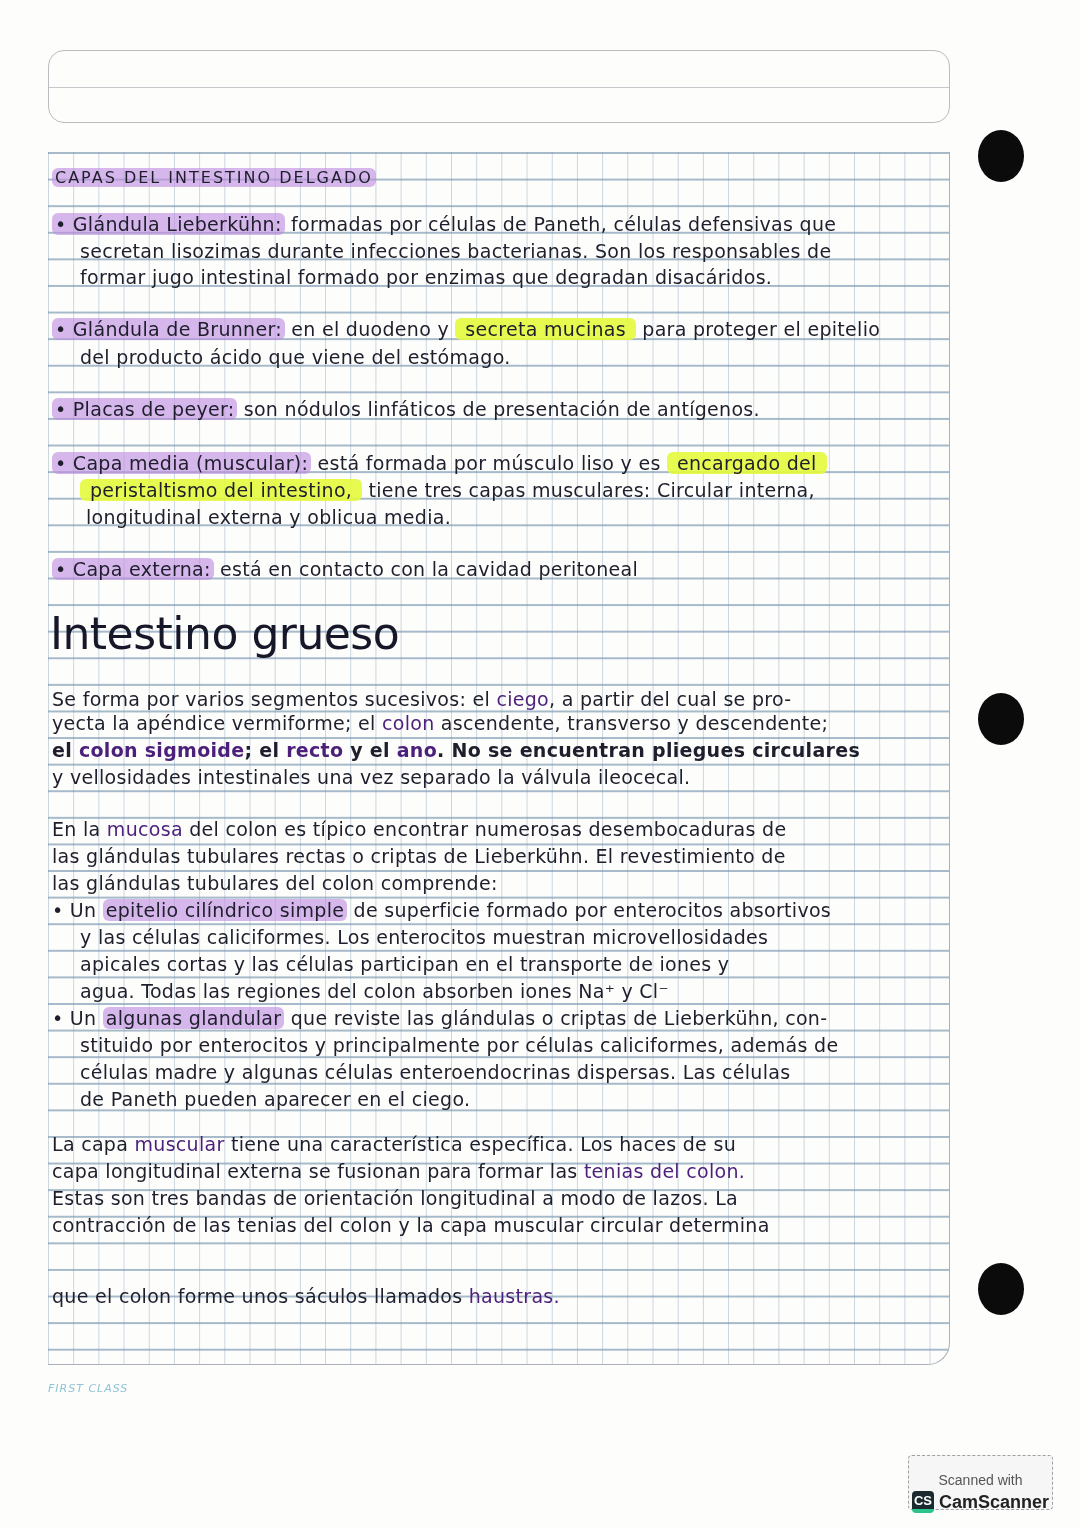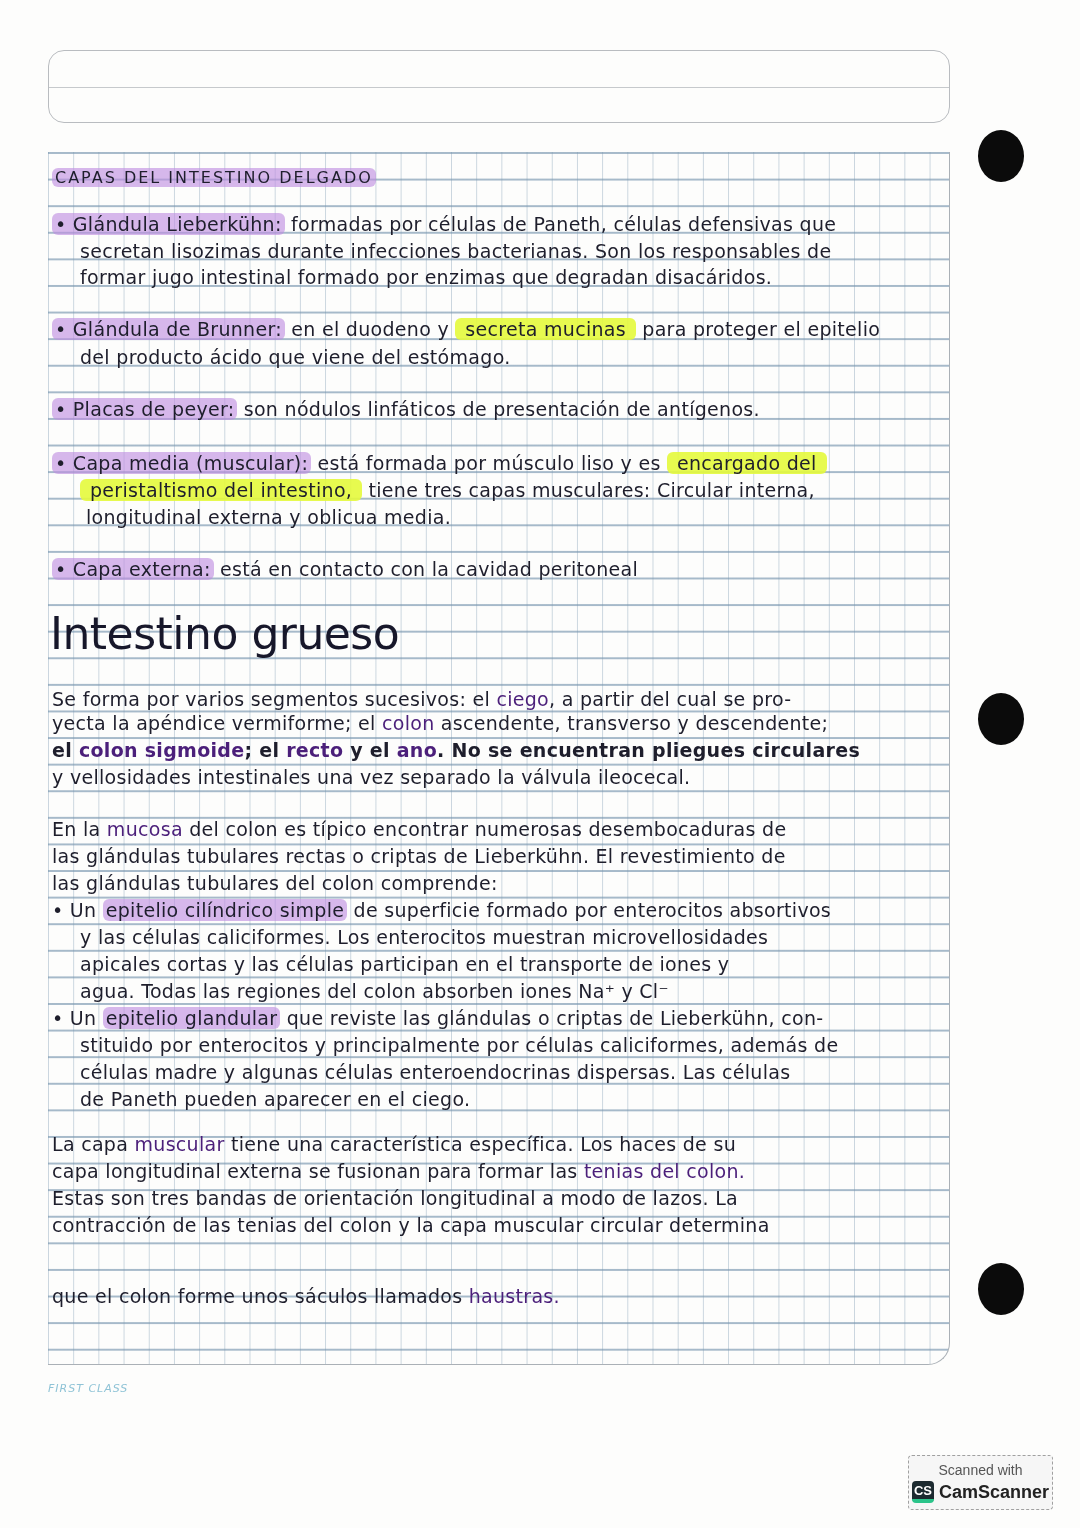--- a/index.html
+++ b/index.html
@@ -56,21 +56,21 @@
       position: absolute; left: 48px; top: 1382px; font-size: 11px;
       font-style: italic; letter-spacing: 1px; color: #8fc3d6;
       font-family: "DejaVu Sans", sans-serif;
     }
     .cs-badge {
       position: absolute; left: 908px; top: 1455px; width: 145px; height: 55px;
       border: 1.5px dashed #a0a0a0; border-radius: 4px; background: #f6f6f6;
       box-sizing: border-box; text-align: center;
       font-family: "Liberation Sans", sans-serif;
     }
-    .cs-badge .top { font-size: 14px; color: #555; margin-top: 6px; }
+    .cs-badge .top { font-size: 14px; color: #555; margin-top: 16px; }
     .cs-badge .bottom { display: flex; align-items: center; justify-content: center; gap: 5px; margin-top: 3px; }
     .cs-logo {
       width: 22px; height: 22px; border-radius: 4px; background: #1c2a30;
       color: #fff; font-size: 13px; font-weight: bold; line-height: 20px;
       position: relative; overflow: hidden; box-sizing: border-box;
       border-bottom: 4px solid #2bc48a;
     }
     .cs-name { font-size: 18px; color: #222; font-weight: bold; }
   </style>
 </head>
@@ -142,21 +142,21 @@
   </div>
   <div class="line" style="top:695px;">las glándulas tubulares rectas o criptas de Lieberkühn. El revestimiento de</div>
   <div class="line" style="top:722px;">las glándulas tubulares del colon comprende:</div>
   <div class="line" style="top:749px;">
     <span>• Un </span><span class="hl-purple">epitelio cilíndrico simple</span><span> de superficie formado por enterocitos absortivos</span>
   </div>
   <div class="line" style="left:28px; top:776px;">y las células caliciformes. Los enterocitos muestran microvellosidades</div>
   <div class="line" style="left:28px; top:803px;">apicales cortas y las células participan en el transporte de iones y</div>
   <div class="line" style="left:28px; top:830px;">agua. Todas las regiones del colon absorben iones Na⁺ y Cl⁻</div>
   <div class="line" style="top:857px;">
-    <span>• Un </span><span class="hl-purple">epitelio glandular</span><span> que reviste las glándulas o criptas de Lieberkühn, con-</span>
+    <span>• Un </span><span class="hl-purple">algunas glandular</span><span> que reviste las glándulas o criptas de Lieberkühn, con-</span>
   </div>
   <div class="line" style="left:28px; top:884px;">stituido por enterocitos y principalmente por células caliciformes, además de</div>
   <div class="line" style="left:28px; top:911px;">células madre y algunas células enteroendocrinas dispersas. Las células</div>
   <div class="line" style="left:28px; top:938px;">de Paneth pueden aparecer en el ciego.</div>
 
   <div class="line" style="top:983px;">
     <span>La capa </span><span class="purple-ink">muscular</span><span> tiene una característica específica. Los haces de su</span>
   </div>
   <div class="line" style="top:1010px;">
     <span>capa longitudinal externa se fusionan para formar las </span><span class="purple-ink">tenias del colon.</span>

